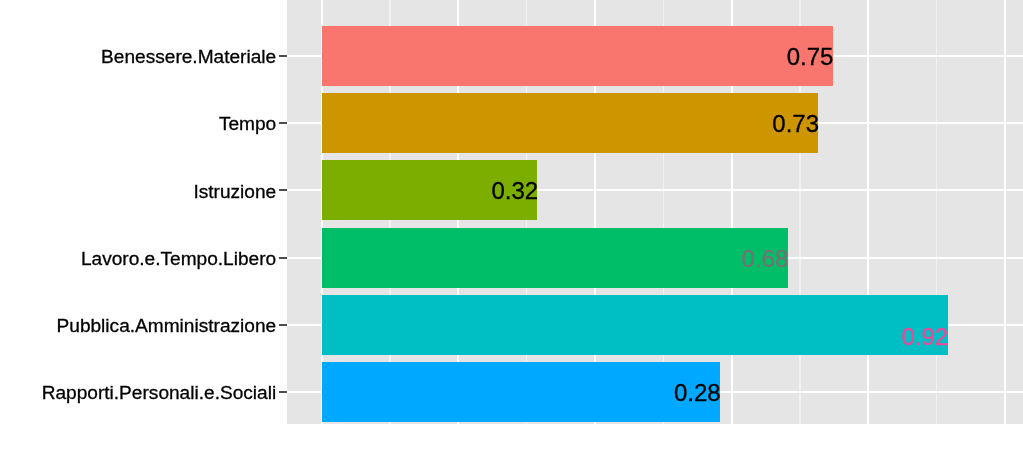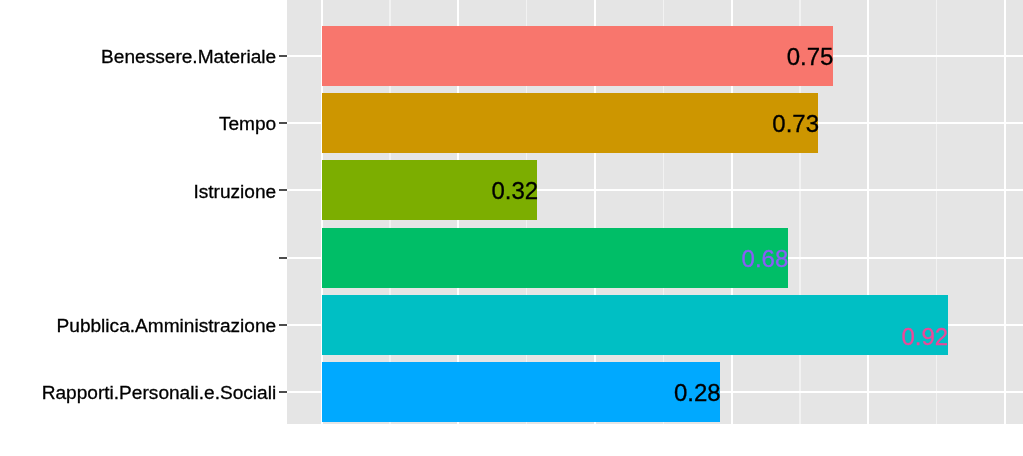--- a/index.html
+++ b/index.html
@@ -74,25 +74,26 @@
   <div class="axis-tick" style="top: 55px; background: rgb(77, 77, 77);"></div>
   <div class="axis-tick" style="top: 122.2px; background: rgb(77, 77, 77);"></div>
   <div class="axis-tick" style="top: 189.4px; background: rgb(77, 77, 77);"></div>
   <div class="axis-tick" style="top: 256.6px; background: rgb(77, 77, 77);"></div>
   <div class="axis-tick" style="top: 323.8px; background: rgb(77, 77, 77);"></div>
   <div class="axis-tick" style="top: 391px; background: rgb(77, 77, 77);"></div>
 
   <div class="axis-label" style="right: 746.8px; top: 47.1px; color: rgb(0, 0, 0);">Benessere.Materiale</div>
   <div class="axis-label" style="right: 746.8px; top: 114.3px; color: rgb(0, 0, 0);">Tempo</div>
   <div class="axis-label" style="right: 746.8px; top: 181.5px; color: rgb(0, 0, 0);">Istruzione</div>
+  <div class="axis-label" style="right: 746.8px; top: 248.7px; color: rgb(0, 0, 0);">Lavoro.e.Tempo.Libero</div>
   <div class="axis-label" style="right: 746.8px; top: 315.9px; color: rgb(0, 0, 0);">Pubblica.Amministrazione</div>
   <div class="axis-label" style="right: 746.8px; top: 383.1px; color: rgb(0, 0, 0);">Rapporti.Personali.e.Sociali</div>
   <div class="axis-label" style="right: 746.8px; top: 450.3px; color: rgb(0, 0, 0);">Ambiente</div>
 
   <div class="bar-value-label" style="right: 189.64px; top: 45px; color: rgb(0, 0, 0); text-align: right;">0.75</div>
   <div class="bar-value-label" style="right: 204px; top: 112.2px; color: rgb(0, 0, 0);">0.73</div>
   <div class="bar-value-label" style="right: 484.91px; top: 179.4px; color: rgb(0, 0, 0);">0.32</div>
-  <div class="bar-value-label" style="right: 234.75px; top: 246.6px; color: #8b5cf6;">0.68</div>
+  <div class="bar-value-label" style="right: 234.75px; top: 246.6px; color: #737373;">0.68</div>
   <div class="bar-value-label" style="right: 74.81px; top: 325px; color: #ec4899;">0.92</div>
   <div class="bar-value-label" style="right: 302.42px; top: 381px; color: rgb(0, 0, 0);">0.28</div>
   <div class="bar-value-label" style="right: 344.11px; top: 448.2px; color: rgb(0, 0, 0);">0.52</div>
 
 </div>
 
 </body></html>

